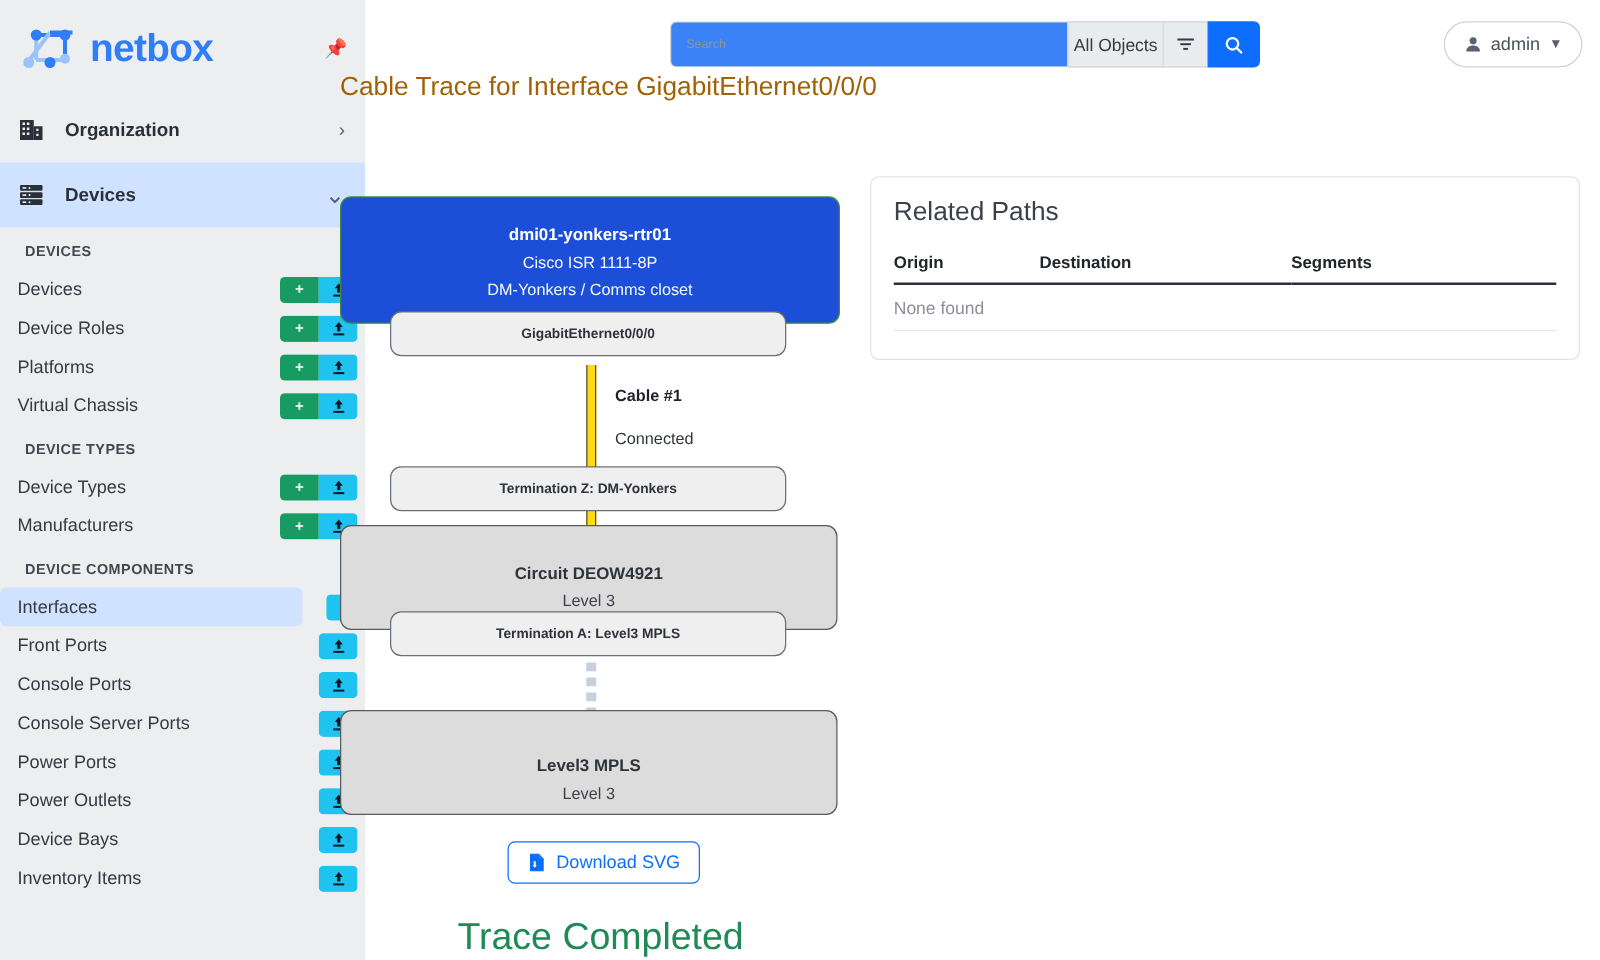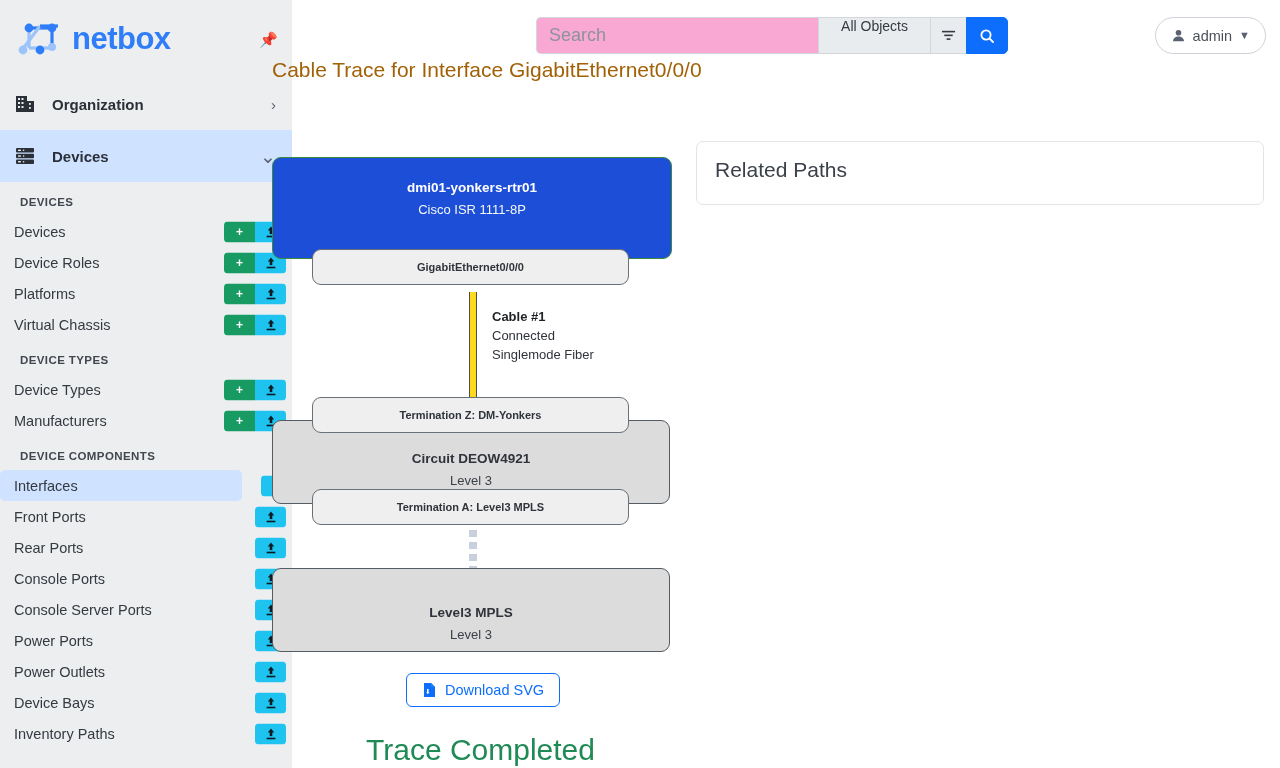--- a/index.html
+++ b/index.html
@@ -67,27 +67,27 @@
   .btn-glyph { font-size: 12px; color: #ffffff; line-height: 1; font-weight: 700; }
 
   
   .header { position: absolute; left: 256px; top: 0; width: 1024px; height: 71px; }
   .searchbar {
     position: absolute; left: 280px; top: 17px;
     display: flex; height: 37px; width: 472px;
   }
   .search-input {
     flex: 1; border: 1px solid #d3d6da; border-right: none;
-    border-radius: 5px 0 0 5px; background: #f9a8d4;
-    padding: 0 12px; font-size: 18px; color: #333;
+    border-radius: 5px 0 0 5px; background: #3b82f6;
+    padding: 0 12px; font-size: 10px; color: #333;
     font-family: "Liberation Sans", sans-serif; outline: none;
   }
   .search-input::placeholder { color: #8d939c; }
   .search-scope {
-    display: flex; align-items: flex-start; padding: 0 22px;
+    display: flex; align-items: center; padding: 0 4px;
     background: #e9ecef; border: 1px solid #d3d6da; border-right: none;
     font-size: 14px; color: #343a40; cursor: pointer; white-space: nowrap;
   }
   .search-filter {
     display: flex; align-items: center; justify-content: center; width: 36px;
     background: #e9ecef; border: 1px solid #d3d6da; border-right: none;
     cursor: pointer;
   }
   .search-go {
     display: flex; align-items: center; justify-content: center; width: 42px;
@@ -129,21 +129,21 @@
     text-align: center; padding: 11px 8px;
     font-size: 11px; font-weight: 700; color: #2f333a;
   }
 
   .cable-line {
     position: absolute; width: 8px;
     background: #ffd91c; border-left: 1.5px solid #4a4d52; border-right: 1.5px solid #4a4d52;
   }
   .cable-label { position: absolute; }
   .cable-label .c-title { font-size: 13px; font-weight: 700; color: #1f2328; }
-  .cable-label .c-line { font-size: 13px; color: #2f333a; margin-top: 4px; }
+  .cable-label .c-line { font-size: 13px; color: #2f333a; margin-top: 19px; }
 
   .dash-line { position: absolute; width: 8px; }
   .dash-seg { width: 8px; height: 7px; background: #c8cfdd; margin-bottom: 5px; }
 
   .dl-btn {
     position: absolute; display: inline-flex; align-items: center; gap: 8px;
     padding: 8px 15px; border: 1px solid #0d6efd; border-radius: 6px;
     background: #fff; color: #0d6efd; font-size: 14.5px; cursor: pointer;
   }
   .trace-done {
@@ -342,32 +342,20 @@
             <span class="btn-import">
               <svg width="12" height="13" viewBox="0 0 12 13">
                 <path d="M6 1L9.2 5H2.8z" fill="#0b1a22"></path>
                 <rect x="4.7" y="4.6" width="2.6" height="4" fill="#0b1a22"></rect>
                 <rect x="1.6" y="10.2" width="8.8" height="1.6" fill="#0b1a22"></rect>
               </svg>
             </span>
           </span>
         </div>
         <div class="nav-row">
-          <span class="nav-row-label">Rear Ports</span>
-          <span class="nav-btns only-import">
-            <span class="btn-import">
-              <svg width="12" height="13" viewBox="0 0 12 13">
-                <path d="M6 1L9.2 5H2.8z" fill="#0b1a22"></path>
-                <rect x="4.7" y="4.6" width="2.6" height="4" fill="#0b1a22"></rect>
-                <rect x="1.6" y="10.2" width="8.8" height="1.6" fill="#0b1a22"></rect>
-              </svg>
-            </span>
-          </span>
-        </div>
-        <div class="nav-row">
           <span class="nav-row-label">Console Ports</span>
           <span class="nav-btns only-import">
             <span class="btn-import">
               <svg width="12" height="13" viewBox="0 0 12 13">
                 <path d="M6 1L9.2 5H2.8z" fill="#0b1a22"></path>
                 <rect x="4.7" y="4.6" width="2.6" height="4" fill="#0b1a22"></rect>
                 <rect x="1.6" y="10.2" width="8.8" height="1.6" fill="#0b1a22"></rect>
               </svg>
             </span>
           </span>
@@ -414,21 +402,21 @@
             <span class="btn-import">
               <svg width="12" height="13" viewBox="0 0 12 13">
                 <path d="M6 1L9.2 5H2.8z" fill="#0b1a22"></path>
                 <rect x="4.7" y="4.6" width="2.6" height="4" fill="#0b1a22"></rect>
                 <rect x="1.6" y="10.2" width="8.8" height="1.6" fill="#0b1a22"></rect>
               </svg>
             </span>
           </span>
         </div>
         <div class="nav-row">
-          <span class="nav-row-label">Inventory Paths</span>
+          <span class="nav-row-label">Inventory Items</span>
           <span class="nav-btns only-import">
             <span class="btn-import">
               <svg width="12" height="13" viewBox="0 0 12 13">
                 <path d="M6 1L9.2 5H2.8z" fill="#0b1a22"></path>
                 <rect x="4.7" y="4.6" width="2.6" height="4" fill="#0b1a22"></rect>
                 <rect x="1.6" y="10.2" width="8.8" height="1.6" fill="#0b1a22"></rect>
               </svg>
             </span>
           </span>
         </div>
@@ -465,40 +453,41 @@
     </div>
   </header>
 
   <h1 class="page-title">Cable Trace for Interface GigabitEthernet0/0/0</h1>
 
   <div class="trace">
 
     <div class="node node-green" style="height:102px; display:flex; flex-direction:column; justify-content:flex-start; padding-top:22px;">
       <div class="n-title">dmi01-yonkers-rtr01</div>
       <div class="n-sub">Cisco ISR 1111-8P</div>
+      <div class="n-sub">DM-Yonkers / Comms closet</div>
     </div>
 
     <div class="term" style="top:92px;">
       <span>GigabitEthernet0/0/0</span>
     </div>
 
     <div class="cable-line" style="left: 197px; top: 135px; height: 147px; background: rgb(255, 217, 28);"></div>
 
     <div class="cable-label" style="left:220px; top:152px;">
       <div class="c-title">Cable #1</div>
       <div class="c-line">Connected</div>
       <div class="c-line">Singlemode Fiber</div>
     </div>
 
     <div class="node node-gray" style="position:absolute; left:0; top:263px; width:398px; height:84px;">
       <div class="n-title" style="margin-top:16px;">Circuit DEOW4921</div>
       <div class="n-sub">Level 3</div>
     </div>
 
-    <div class="term" style="top:240px;">
+    <div class="term" style="top:216px;">
       <span>Termination Z: DM-Yonkers</span>
     </div>
 
     <div class="term" style="top:332px;">
       <span>Termination A: Level3 MPLS</span>
     </div>
 
     <div class="dash-line" style="left:197px; top:373px;">
       <div class="dash-seg"></div>
         <div class="dash-seg"></div>
@@ -519,15 +508,29 @@
         <path d="M4.2 10.2l1.6 2 1.6-2z" fill="#fff"></path>
       </svg>
       <span>Download SVG</span>
     </div>
 
     <div class="trace-done" style="left: 94px; top: 576px; color: rgb(31, 138, 85);">Trace Completed</div>
   </div>
 
   <section class="card">
     <div class="card-title">Related Paths</div>
+    <table class="ptable">
+      <thead>
+        <tr>
+          <th style="width:22%">Origin</th>
+          <th style="width:38%">Destination</th>
+          <th>Segments</th>
+        </tr>
+      </thead>
+      <tbody>
+        <tr>
+          <td colspan="3">None found</td>
+        </tr>
+      </tbody>
+    </table>
   </section>
 
 </div>
 
 </body></html>

